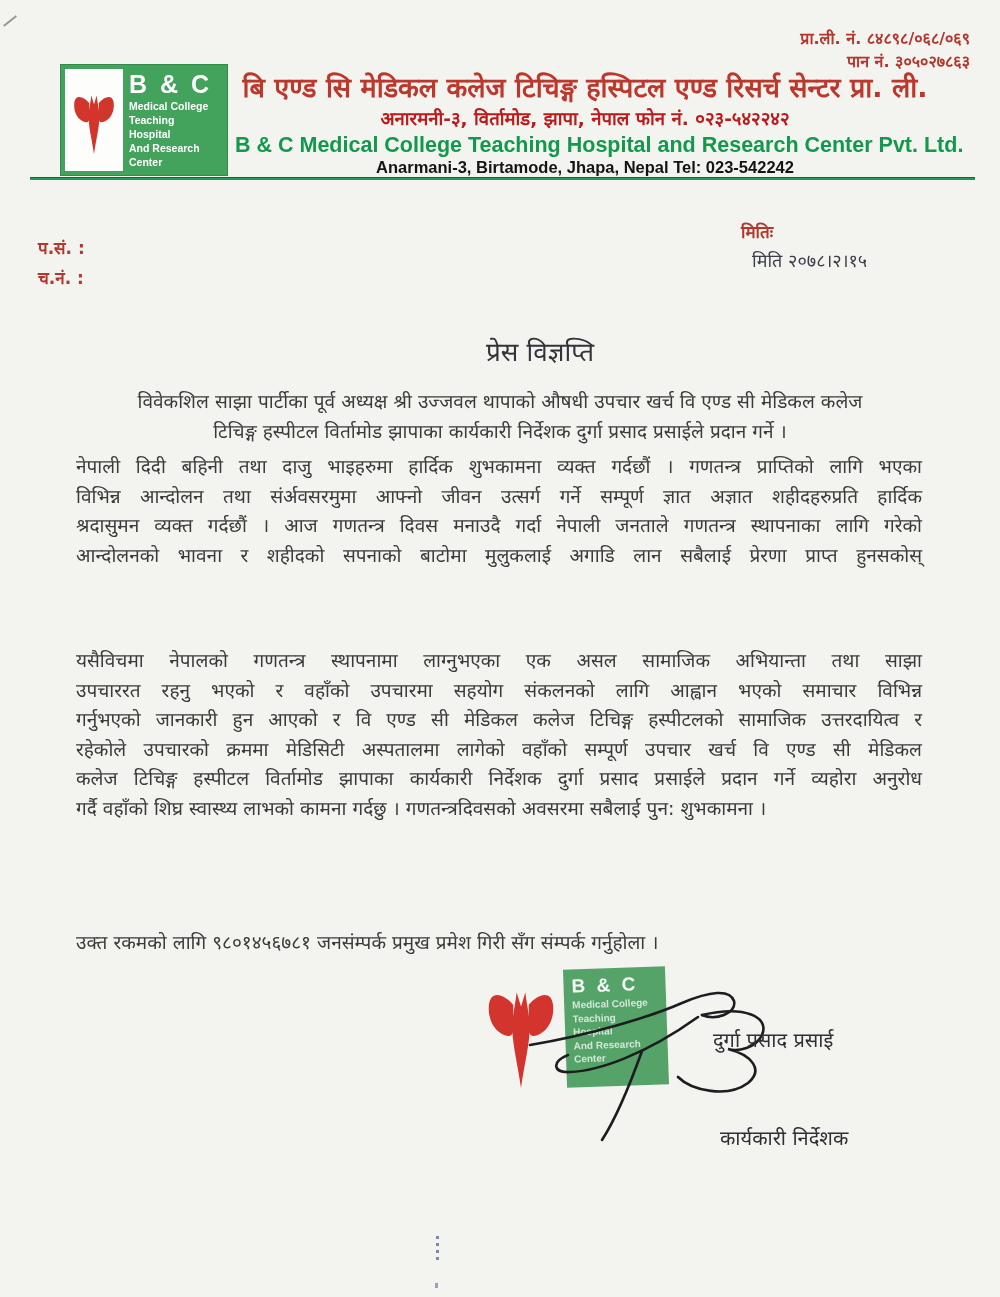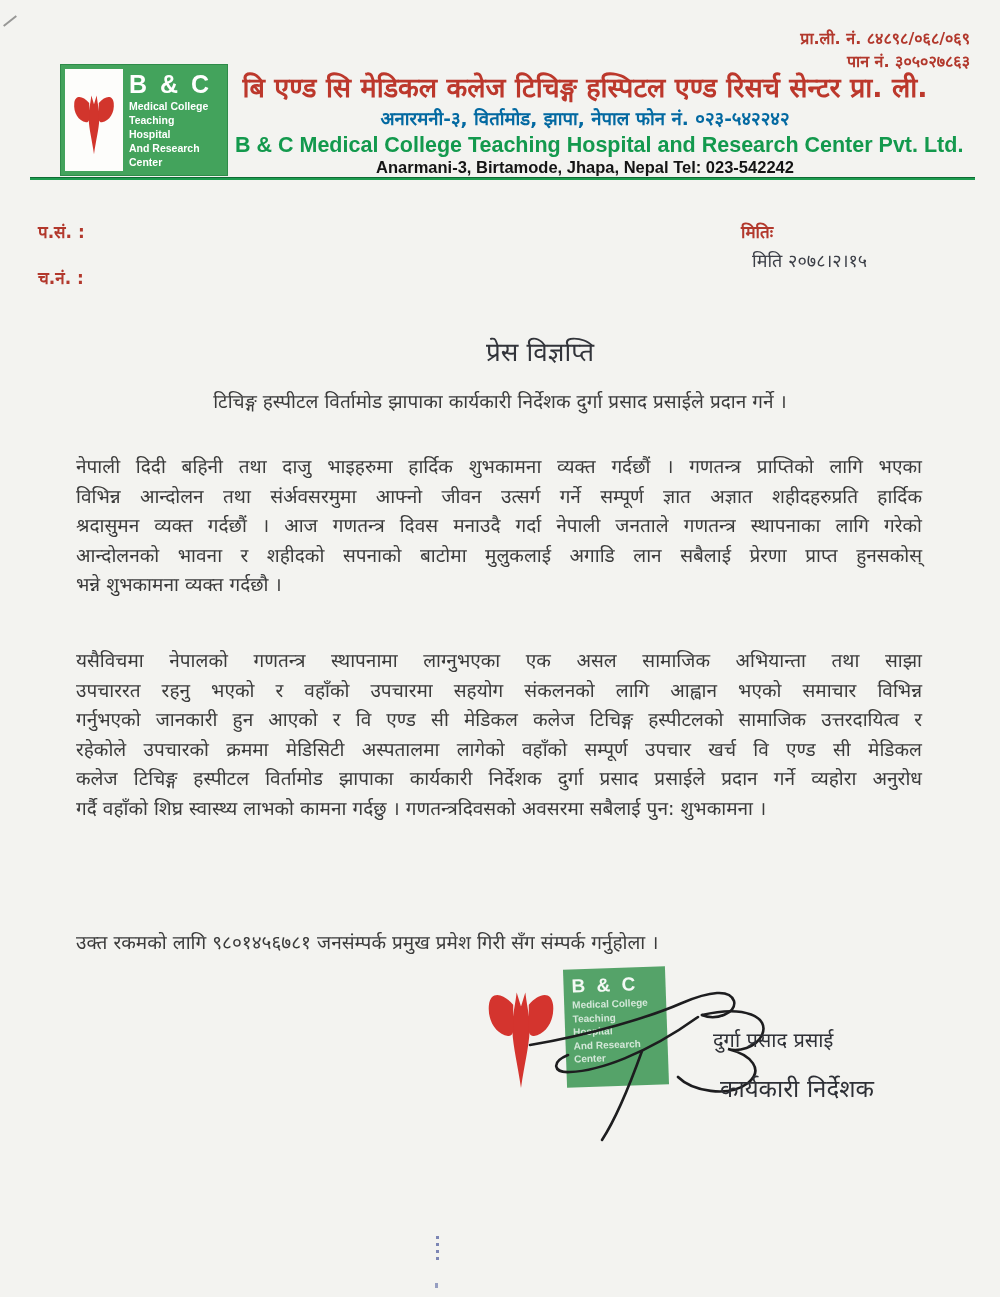--- a/index.html
+++ b/index.html
@@ -24,27 +24,27 @@
     display:flex;align-items:center;justify-content:center;
   }
   .logo-text{
     position:absolute;left:68px;top:4px;right:4px;bottom:4px;color:#ffffff;
   }
   .logo-abbr{font-size:25px;font-weight:bold;letter-spacing:3px;line-height:30px;font-family:"Liberation Sans",sans-serif;}
   .logo-line{font-size:10.5px;font-weight:bold;line-height:14px;font-family:"Liberation Sans",sans-serif;}
   
   .head-block{left:235px;top:0;width:700px;text-align:center;}
   .title-np{position:absolute;left:0;width:100%;top:68px;font-size:27px;font-weight:600;color:#bc382c;white-space:nowrap;}
-  .addr-np{position:absolute;left:0;width:100%;top:105px;font-size:18.5px;font-weight:600;color:#0369a1;white-space:nowrap;}
+  .addr-np{position:absolute;left:0;width:100%;top:105px;font-size:18.5px;font-weight:600;color:#b91c1c;white-space:nowrap;}
   .title-en{position:absolute;left:0;width:100%;top:133px;font-size:21.5px;font-weight:bold;color:#13994d;font-family:"Liberation Sans",sans-serif;white-space:nowrap;}
   .addr-en{position:absolute;left:0;width:100%;top:158px;font-size:16.5px;font-weight:600;color:#141414;font-family:"Liberation Sans",sans-serif;white-space:nowrap;}
   .green-rule{top:177px;left:30px;width:945px;height:3px;background:#1d9b4f;border-top:1px solid #0e6b34;box-sizing:border-box;}
   
   .ref-label{color:#b2382c;font-weight:bold;font-size:17px;}
-  .ps{left:38px;top:220px;}
+  .ps{left:38px;top:236px;}
   .cn{left:38px;top:266px;}
   .miti{left:741px;top:220px;}
   .date-value{left:752px;top:248px;color:#3c3f47;font-size:18px;}
   
   .press-title{left:0;top:333px;width:1000px;text-align:center;font-size:26px;color:#32343a;padding-left:40px;}
   .para{color:#3a3a3a;font-size:19px;}
   .para .ln{height:29.6px;line-height:29.6px;white-space:nowrap;}
   .para .j{white-space:normal;text-align:justify;text-align-last:justify;}
   .p1{left:70px;top:386px;width:860px;text-align:center;}
   .p1 .ln{height:30px;line-height:30px;}
@@ -58,21 +58,21 @@
     left:565px;top:968px;width:102px;height:118px;
     background:rgba(72,156,93,0.92);
     transform:rotate(-2deg);
     color:rgba(255,255,255,0.93);
     padding:5px 0 0 8px;box-sizing:border-box;
   }
   .stamp-abbr{font-size:19px;font-weight:bold;letter-spacing:3px;line-height:24px;font-family:"Liberation Sans",sans-serif;}
   .stamp-line{font-size:10px;font-weight:bold;line-height:13.5px;opacity:.8;font-family:"Liberation Sans",sans-serif;}
   .sig-ink{left:520px;top:955px;width:290px;height:210px;pointer-events:none;}
   .sig-name{left:713px;top:1026px;font-size:20px;color:#2e3036;white-space:nowrap;}
-  .sig-title{left:720px;top:1071px;font-size:24px;color:#2e3036;white-space:nowrap;}
+  .sig-title{left:720px;top:1124px;font-size:20px;color:#2e3036;white-space:nowrap;}
   
   .art1{left:436px;top:1236px;width:3px;height:28px;background:repeating-linear-gradient(#49579b 0 3px,transparent 3px 7px);opacity:.7;}
   .art2{left:435px;top:1283px;width:3px;height:5px;background:#49579b;opacity:.55;}
   .art3{left:2px;top:20px;width:16px;height:2px;background:#4a4a4a;transform:rotate(-38deg);opacity:.55;}
 </style>
 </head>
 <body>
 
 <div class="abs reg-block">
   <div>प्रा.ली. नं. ८४८९८/०६८/०६९</div>
@@ -111,29 +111,29 @@
 <div class="abs green-rule"></div>
 
 <div class="abs ref-label ps">प.सं. :</div>
 <div class="abs ref-label cn">च.नं. :</div>
 <div class="abs ref-label miti">मितिः</div>
 <div class="abs date-value">मिति २०७८।२।१५</div>
 
 <div class="abs press-title">प्रेस विज्ञप्ति</div>
 
 <div class="abs para p1">
+  <div class="ln">विवेकशिल साझा पार्टीका पूर्व अध्यक्ष श्री उज्जवल थापाको औषधी उपचार खर्च वि एण्ड सी मेडिकल कलेज</div>
   <div class="ln">टिचिङ्ग हस्पीटल विर्तामोड झापाका कार्यकारी निर्देशक  दुर्गा प्रसाद प्रसाईले प्रदान गर्ने ।</div>
 </div>
 
 <div class="abs para p2">
   <div class="ln j">नेपाली दिदी बहिनी तथा दाजु भाइहरुमा हार्दिक शुभकामना व्यक्त गर्दछौं । गणतन्त्र प्राप्तिको लागि भएका</div>
   <div class="ln j">विभिन्न आन्दोलन तथा संर्अवसरमुमा आफ्नो जीवन उत्सर्ग गर्ने सम्पूर्ण ज्ञात अज्ञात शहीदहरुप्रति हार्दिक</div>
   <div class="ln j">श्रदासुमन व्यक्त गर्दछौं । आज गणतन्त्र दिवस मनाउदै गर्दा नेपाली जनताले गणतन्त्र स्थापनाका लागि गरेको</div>
   <div class="ln j">आन्दोलनको भावना र शहीदको सपनाको बाटोमा मुलुकलाई अगाडि लान सबैलाई प्रेरणा प्राप्त हुनसकोस्</div>
-  <div class="ln">भन्ने शुभकामना व्यक्त गर्दछौ ।</div>
 </div>
 
 <div class="abs para p3">
   <div class="ln j">यसैविचमा नेपालको गणतन्त्र स्थापनामा लाग्नुभएका एक  असल सामाजिक अभियान्ता तथा साझा</div>
   <div class="ln j">उपचाररत रहनु भएको र वहाँको उपचारमा सहयोग संकलनको लागि आह्वान भएको समाचार विभिन्न</div>
   <div class="ln j">गर्नुभएको जानकारी हुन आएको र वि एण्ड सी मेडिकल कलेज टिचिङ्ग हस्पीटलको सामाजिक उत्तरदायित्व र</div>
   <div class="ln j">रहेकोले उपचारको क्रममा मेडिसिटी अस्पतालमा लागेको वहाँको सम्पूर्ण उपचार खर्च वि एण्ड सी मेडिकल</div>
   <div class="ln j">कलेज टिचिङ्ग हस्पीटल विर्तामोड झापाका कार्यकारी निर्देशक  दुर्गा प्रसाद प्रसाईले प्रदान गर्ने व्यहोरा अनुरोध</div>
   <div class="ln">गर्दै वहाँको शिघ्र स्वास्थ्य लाभको कामना गर्दछु । गणतन्त्रदिवसको अवसरमा सबैलाई पुन: शुभकामना ।</div>
 </div>

